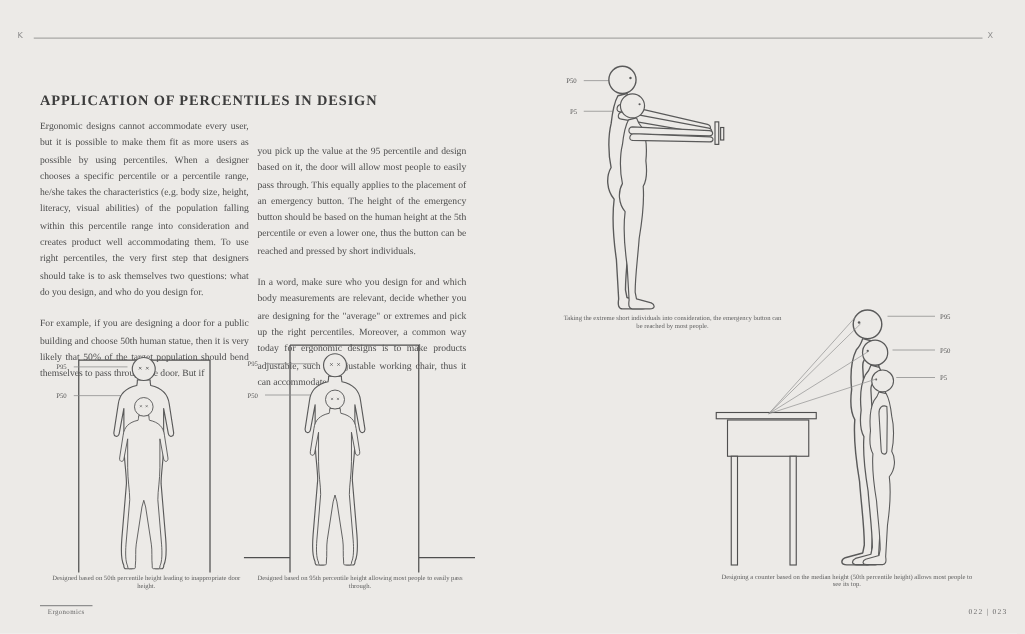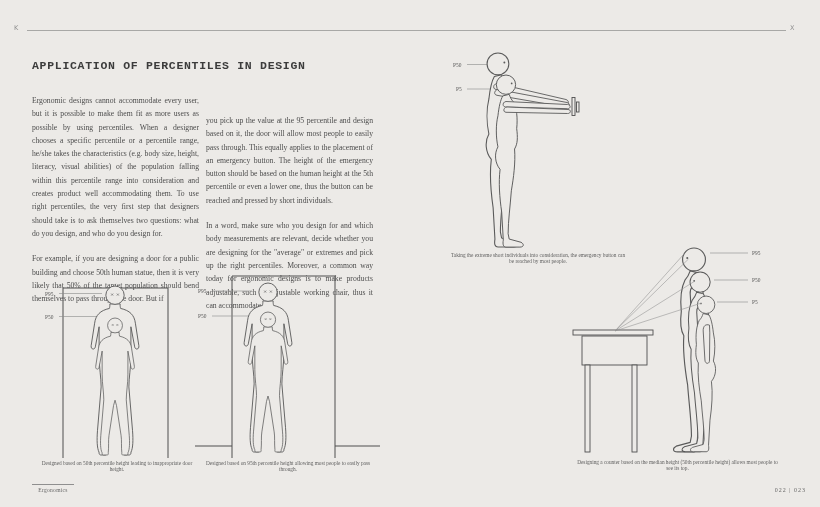--- a/index.html
+++ b/index.html
@@ -4,22 +4,22 @@
 <style>
   html,body{margin:0;padding:0;}
   .spread{
     position:relative; width:820px; height:507px;
     background:#eceae7; overflow:hidden;
     font-family:"Liberation Serif", serif; color:#4a4a4a;
   }
   .top-mark{position:absolute; top:24px; font-size:6.5px; color:#8f8f8f; font-family:"DejaVu Sans",sans-serif;}
   .top-rule{position:absolute; top:30px; left:27px; width:759px; height:1px; background:#a8a8a6;}
   .title{
-    position:absolute; left:32px; top:59px;
-    font-family:Liberation Mono, monospace; font-weight:bold;
+    position:absolute; left:32px; top:75px;
+    font-family:Liberation Serif, serif; font-weight:bold;
     font-size:11.5px; letter-spacing:0.7px; color:#3c3c3c;
   }
   .col{
     position:absolute; top:94px; width:167px;
     font-size:7.7px; line-height:13.3px; text-align:justify; color:#4d4d4d;
   }
   .col p{margin:0 0 12px 0;}
   .col1{left:32px;}
   .col2{left:206px;margin-top:20px;}
   .caption{

